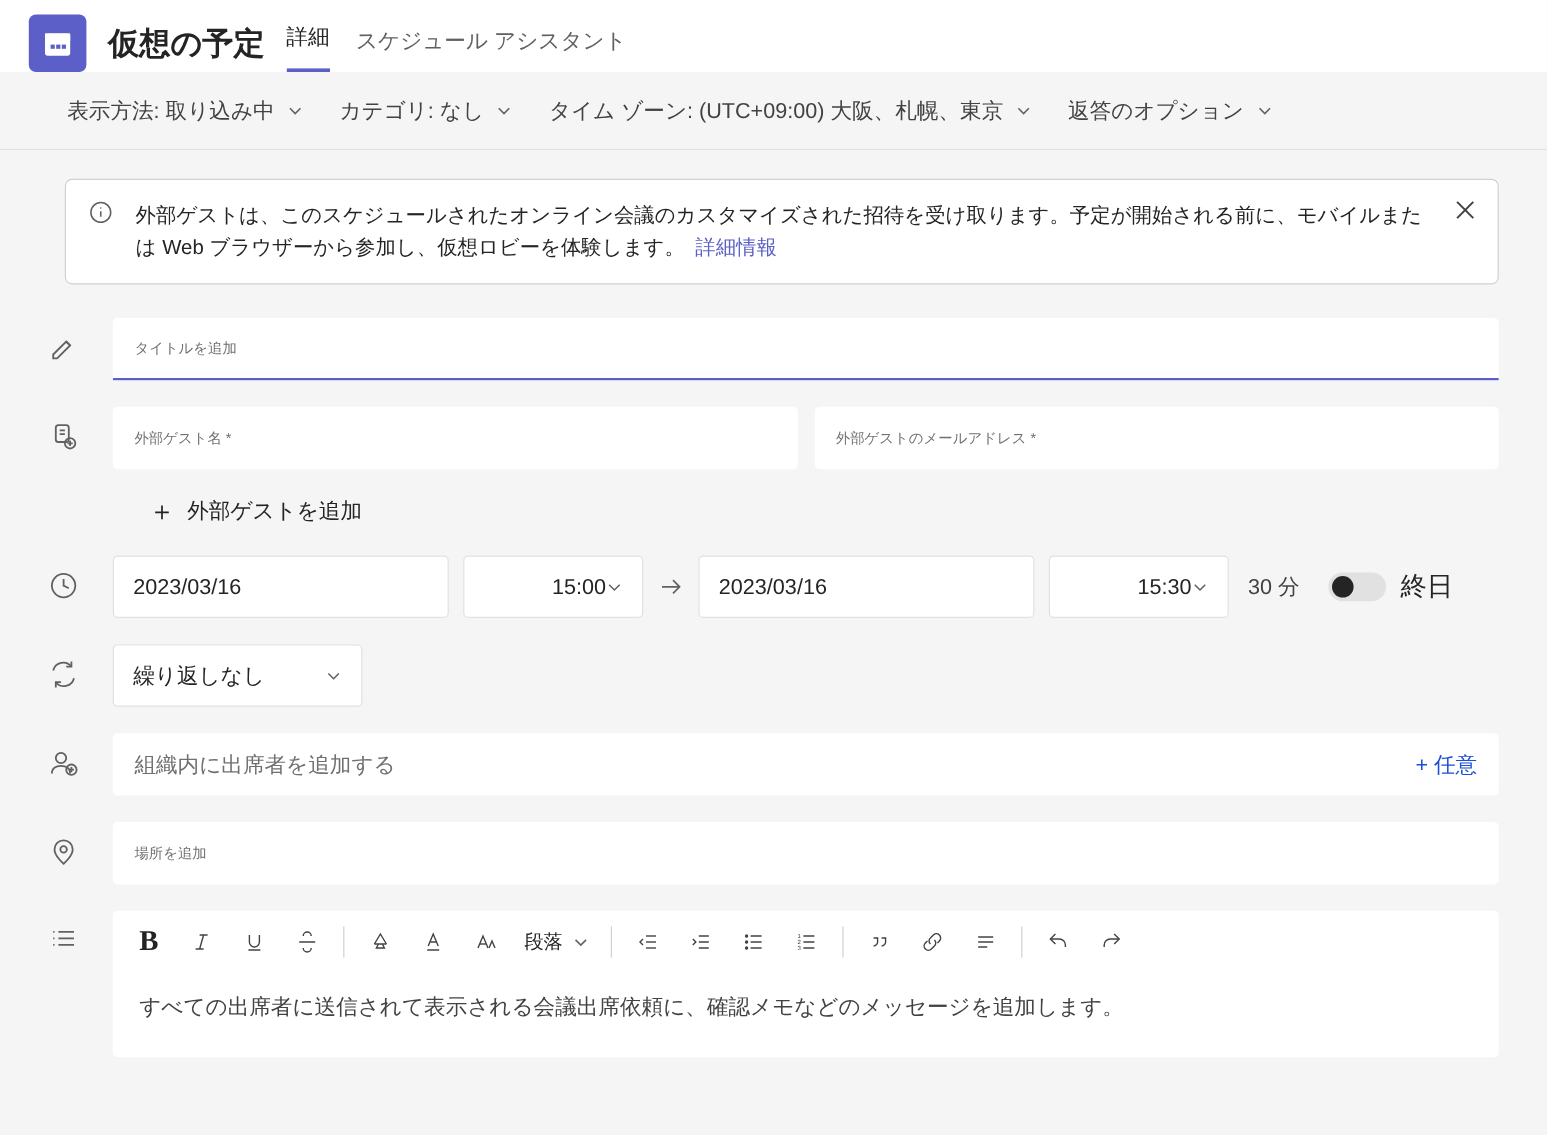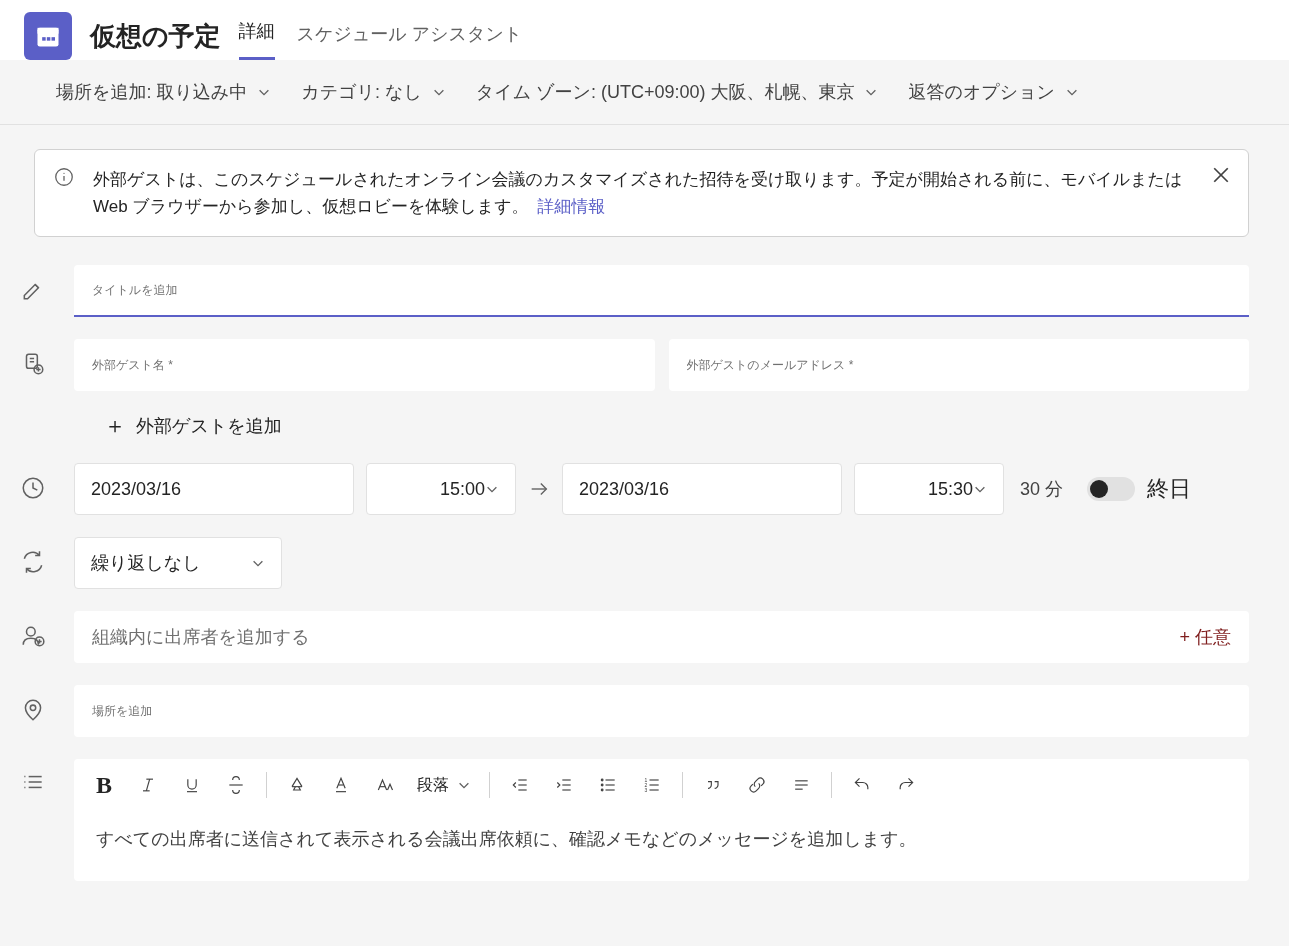--- a/index.html
+++ b/index.html
@@ -62,21 +62,21 @@
     display: flex; align-items: center; gap: 10px;
     cursor: pointer;
   }
   .chev-down {
     width: 14px; height: 14px;
     stroke: #616161; stroke-width: 1.5; fill: none;
   }
 
   
   .main {
-    padding: 24px 40px 24px 20px;
+    padding: 24px 40px 24px 40px;
   }
 
   .banner {
     border: 1px solid #d1d1d1;
     border-radius: 6px;
     background: #fff;
     display: flex;
     align-items: flex-start;
     gap: 18px;
     padding: 16px 18px;
@@ -176,21 +176,21 @@
   .attendee-box {
     height: 52px;
     background: #fff;
     border-radius: 4px;
     display:flex; align-items:center;
     padding: 0 18px;
     font-size: 18px;
     color: #707070;
     justify-content: space-between;
   }
-  .optional { color: #7f1d1d; cursor: pointer; }
+  .optional { color: #1d4ed8; cursor: pointer; }
 
   
   .rt-wrap {
     background: #fff;
     border-radius: 4px;
   }
   .rt-toolbar {
     display: flex; align-items: center; gap: 4px;
     padding: 8px 10px;
     flex-wrap: wrap;
@@ -232,21 +232,21 @@
   </div>
   <div class="header-title">仮想の予定</div>
   <div class="tabs">
     <div class="tab active">詳細</div>
     <div class="tab">スケジュール アシスタント</div>
   </div>
 </div>
 
 <div class="options-bar">
   <div class="opt">
-    <span>場所を追加: 取り込み中</span>
+    <span>表示方法: 取り込み中</span>
     <svg class="chev-down" viewBox="0 0 16 16">
         <polyline points="3,6 8,11 13,6"></polyline>
       </svg>
   </div>
   <div class="opt">
     <span>カテゴリ: なし</span>
     <svg class="chev-down" viewBox="0 0 16 16">
         <polyline points="3,6 8,11 13,6"></polyline>
       </svg>
   </div>

